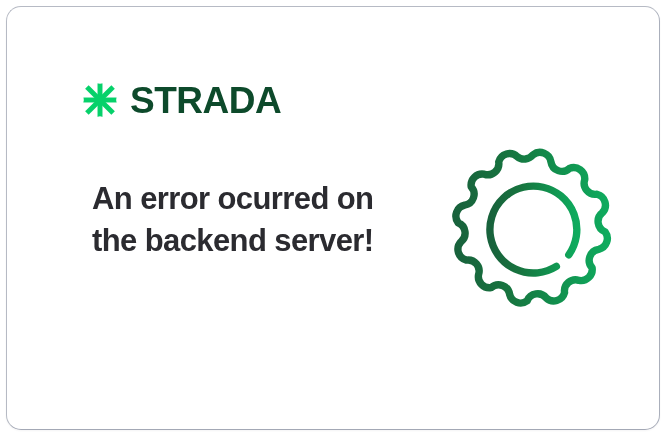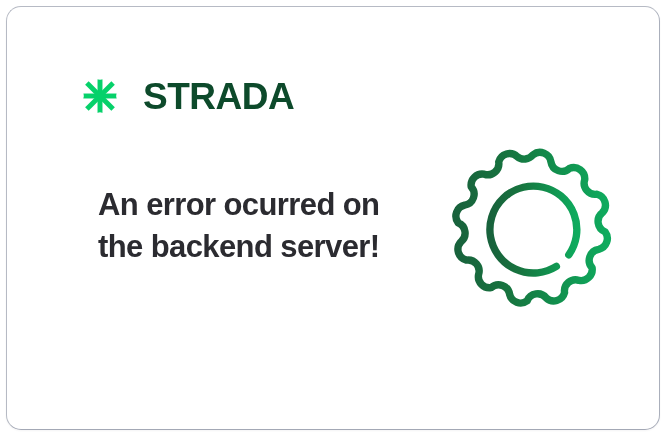--- a/index.html
+++ b/index.html
@@ -32,22 +32,22 @@
     box-shadow: 0 1px 2px rgba(40,46,60,0.05);
     overflow: hidden;
   }
 
   
   .brand {
     position: absolute;
     left: 74px;
     top: 66px;
     display: flex;
-    align-items: center;
-    gap: 24px;
+    align-items: flex-end;
+    gap: 11px;
     height: 46px;
   }
   .brand-mark {
     width: 38px;
     height: 38px;
     display: block;
     flex: 0 0 auto;
   }
   .brand-word {
     font-size: 37px;
@@ -60,21 +60,21 @@
     transform: scaleX(1.0);
     transform-origin: left center;
   }
 
   
   .message {
     position: absolute;
     left: 77px;
     top: 163px;
     width: 300px;
-    margin: 14px;
+    margin: 8px;
     font-size: 31px;
     line-height: 42px;
     font-weight: 700;
     letter-spacing: -0.6px;
     color: #2b2b30;
   }
 
   
   .gear-wrap {
     position: absolute;

